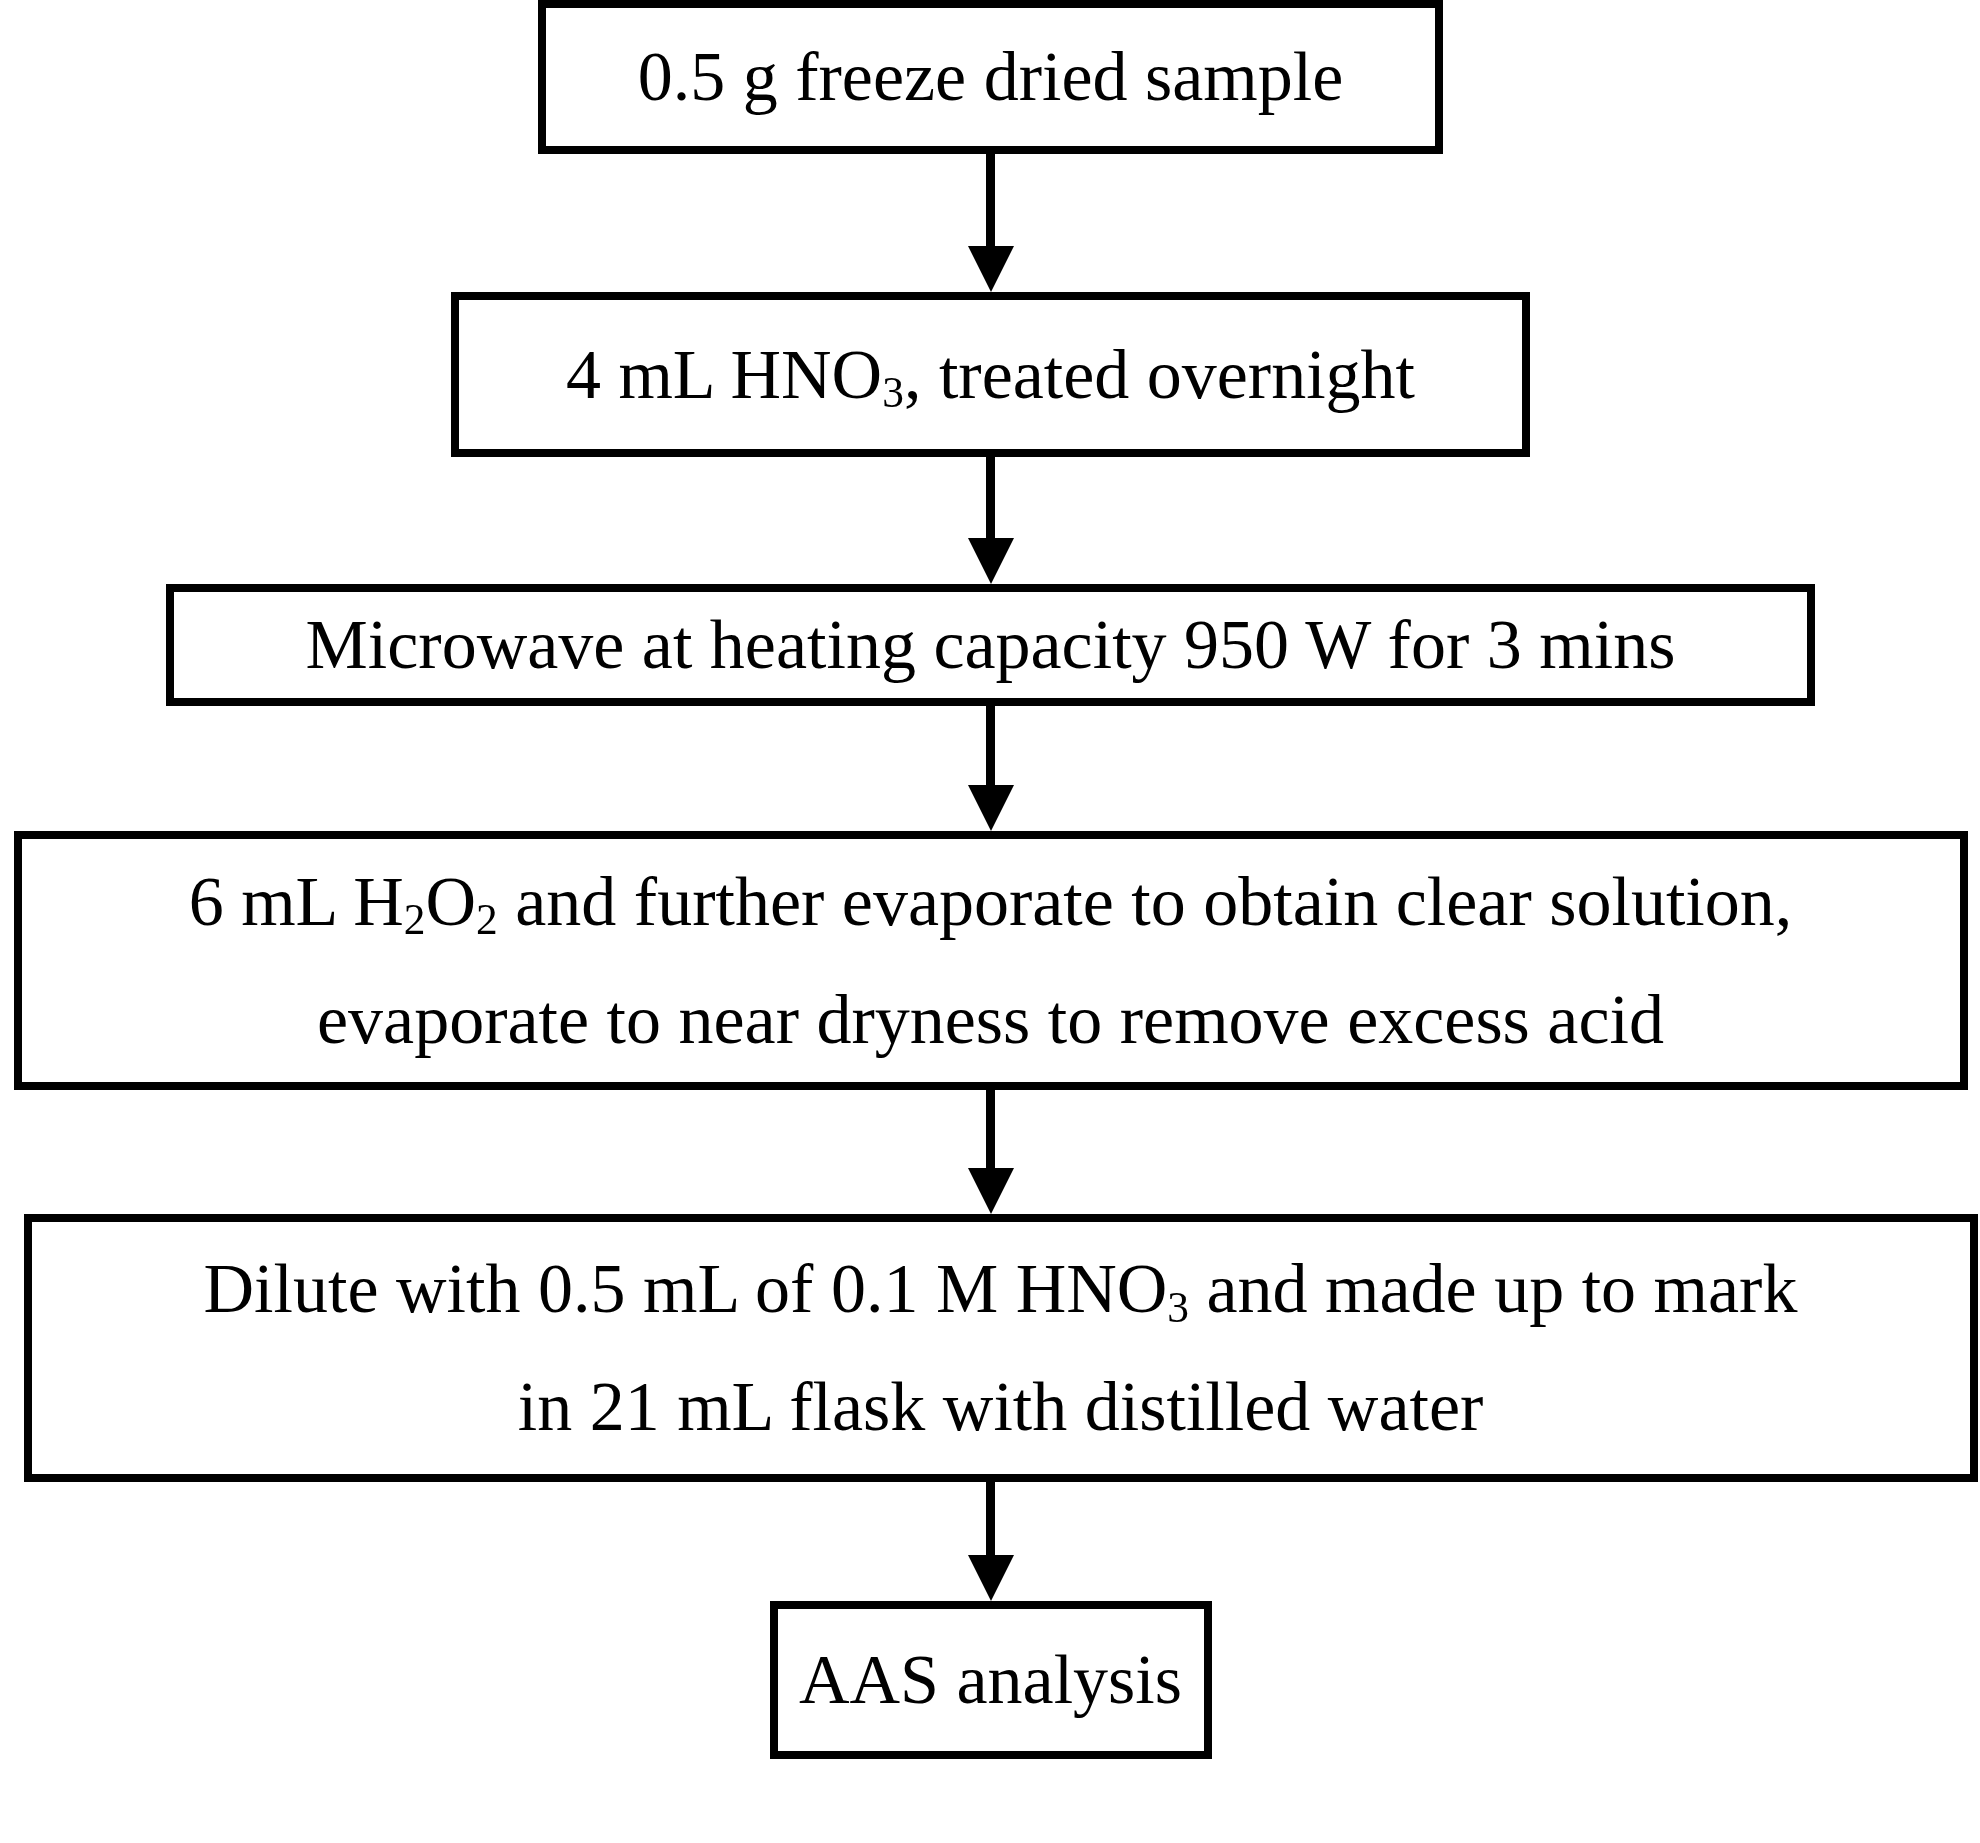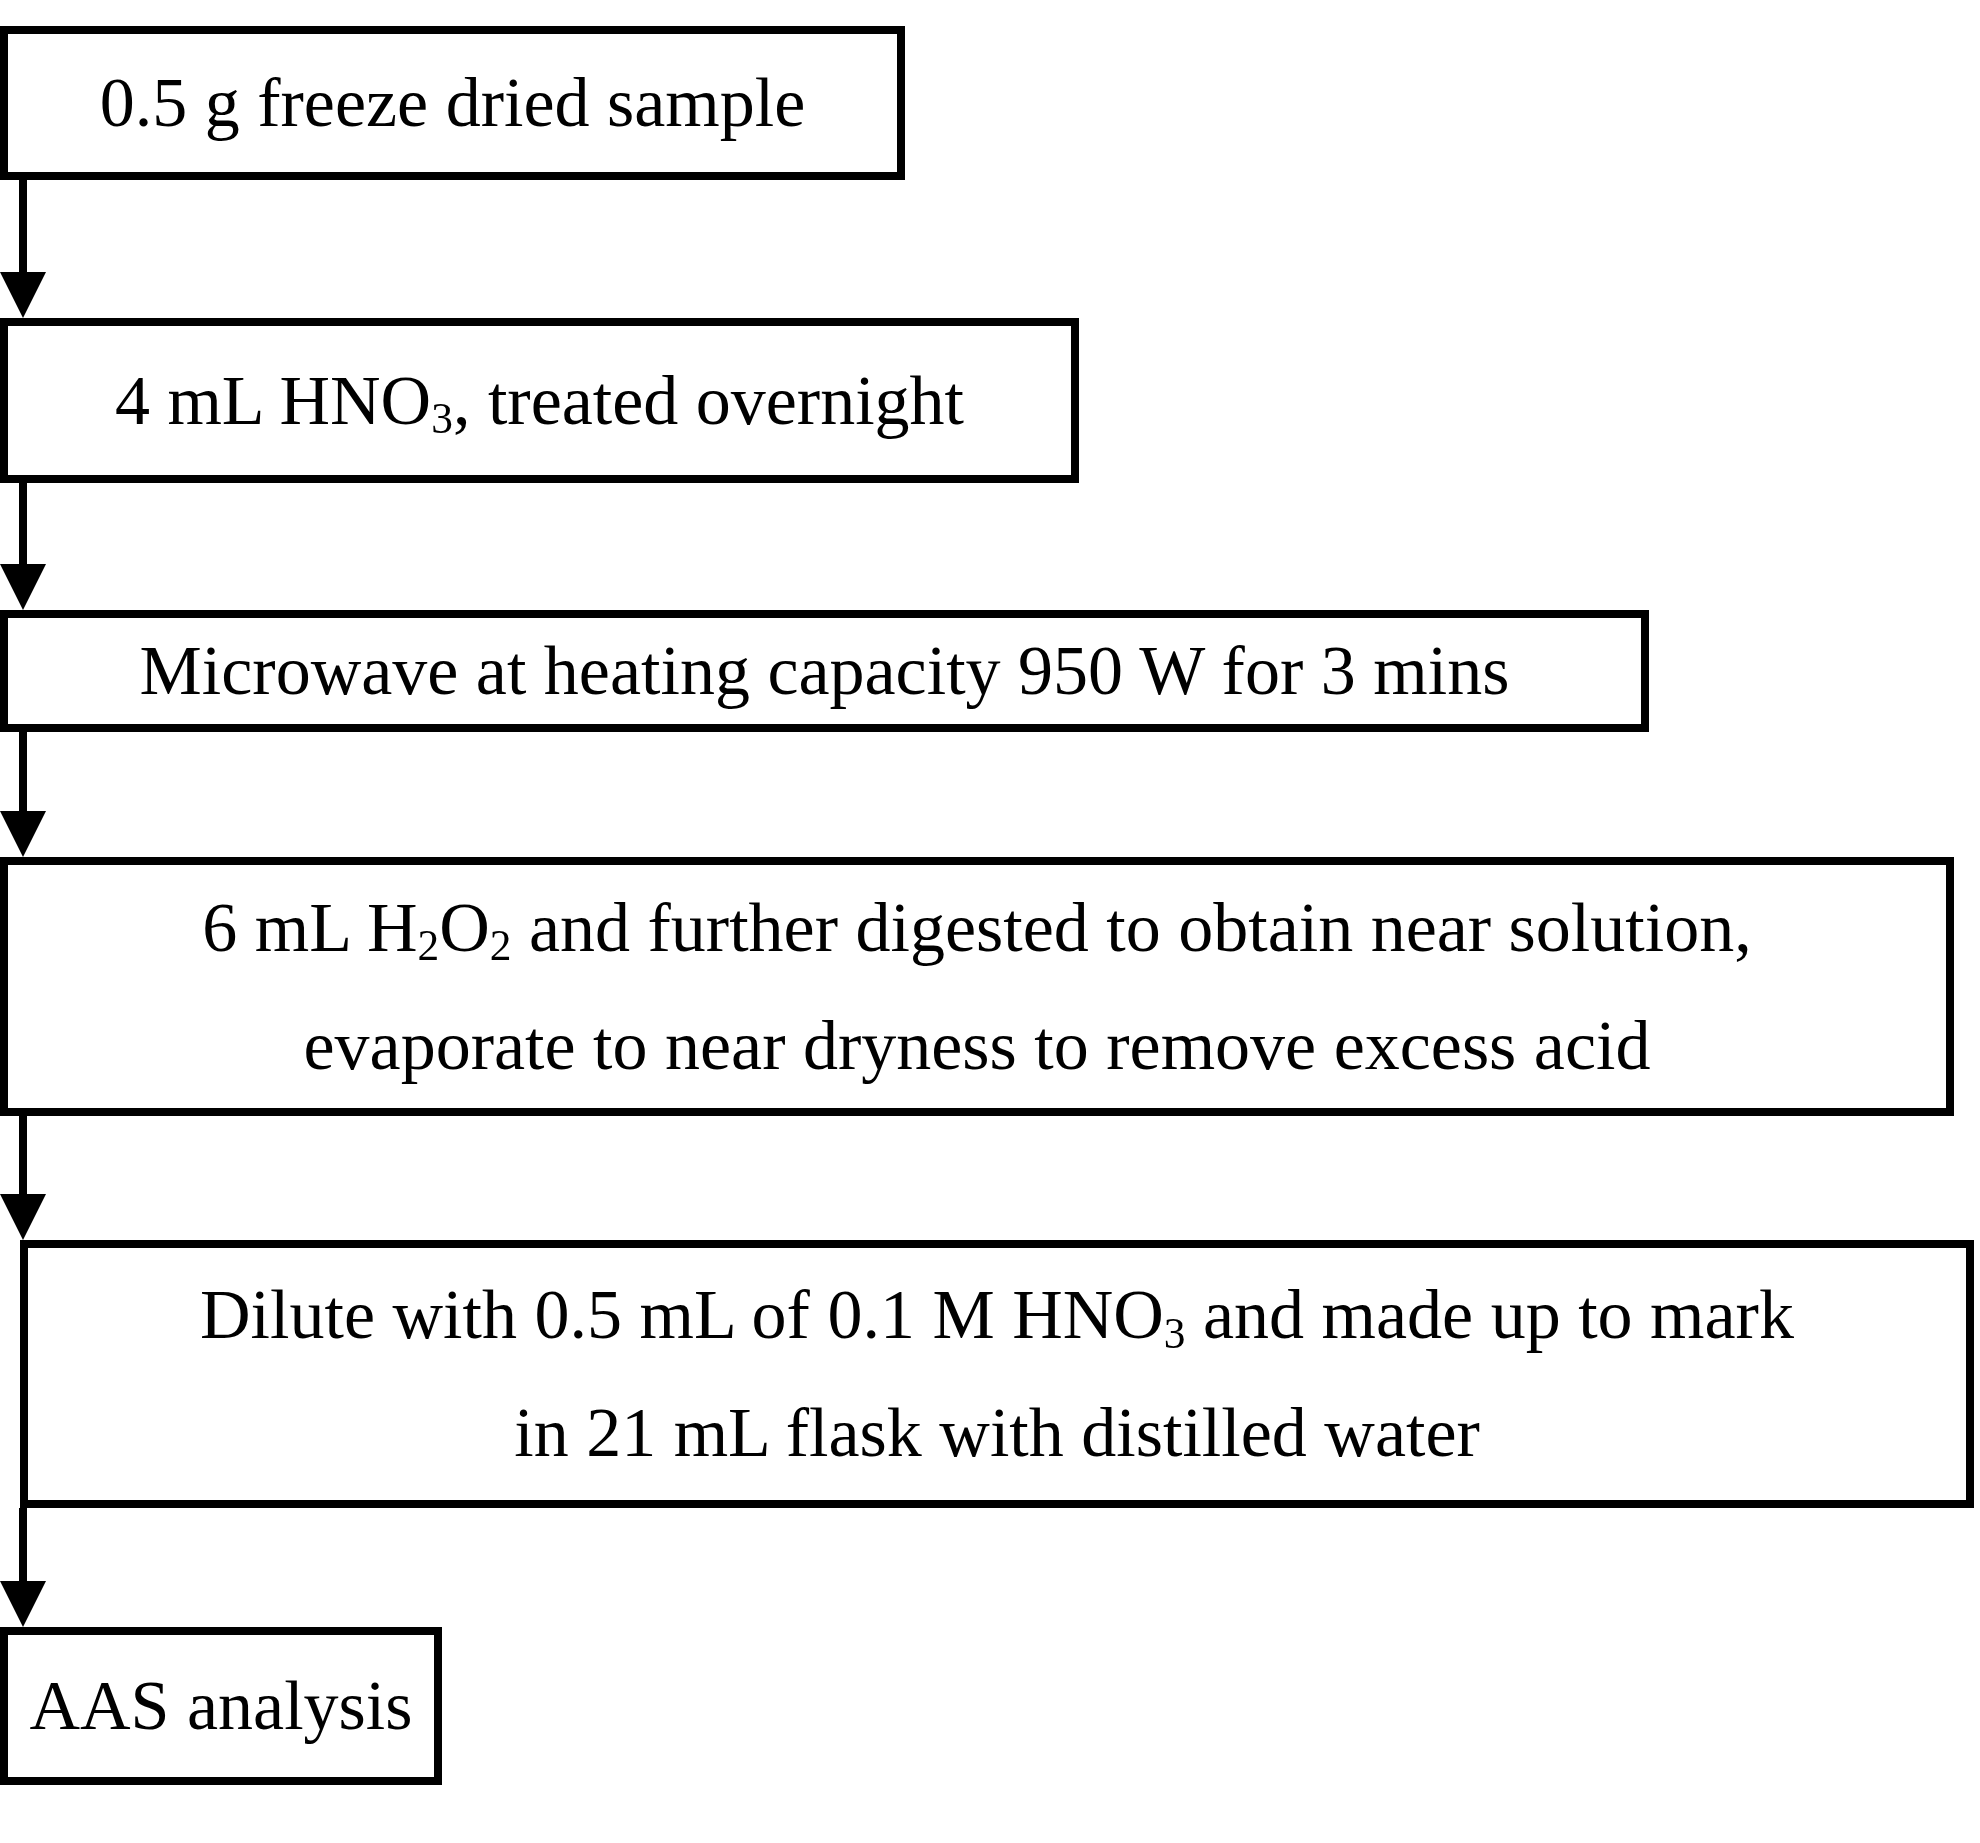--- a/index.html
+++ b/index.html
@@ -18,22 +18,21 @@
     height: 1844px;
     overflow: hidden;
     font-family: "Liberation Serif", "DejaVu Serif", serif;
     color: var(--text);
   }
   .flowchart {
     width: 1981px;
     height: 1844px;
     display: flex;
     flex-direction: column;
-    align-items: flex-start;
-    padding-top: 26px;
+    align-items: center;
   }
   .box {
     background: var(--fill);
     border: 8.3px solid var(--border);
     display: flex;
     flex-direction: column;
     align-items: center;
     justify-content: center;
     text-align: center;
     font-size: 70px;
@@ -109,21 +108,21 @@
   <div class="box box-3">
       <div class="box-line"><span>Microwave at heating capacity 950 W for 3 mins</span></div>
     </div>
 
   <div class="arrow arrow-3">
     <div class="arrow-shaft"></div>
     <div class="arrow-head"></div>
   </div>
 
   <div class="box box-4">
-      <div class="box-line"><span>6 mL H</span><sub>2</sub><span>O</span><sub>2</sub><span> and further digested to obtain near solution,</span></div>
+      <div class="box-line"><span>6 mL H</span><sub>2</sub><span>O</span><sub>2</sub><span> and further evaporate to obtain clear solution,</span></div>
       <div class="box-line"><span>evaporate to near dryness to remove excess acid</span></div>
     </div>
 
   <div class="arrow arrow-4">
     <div class="arrow-shaft"></div>
     <div class="arrow-head"></div>
   </div>
 
   <div class="box box-5">
       <div class="box-line"><span>Dilute with 0.5 mL of 0.1 M HNO</span><sub>3</sub><span> and made up to mark</span></div>

